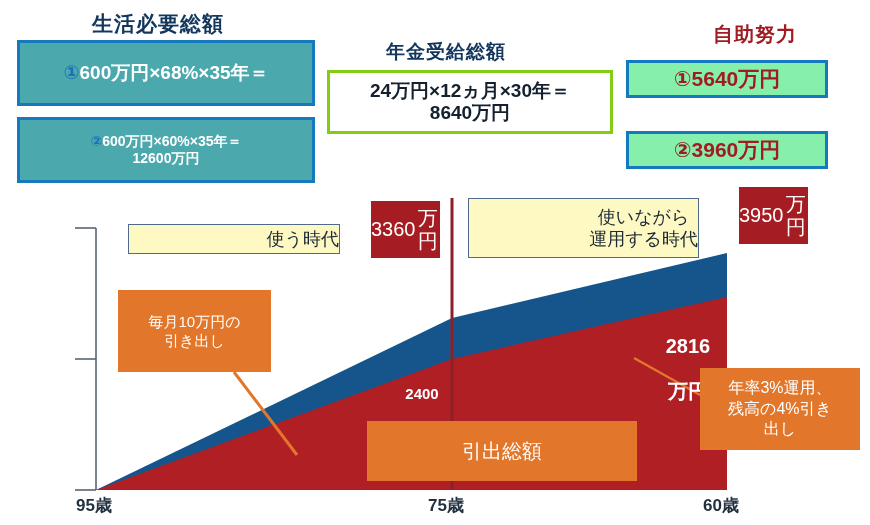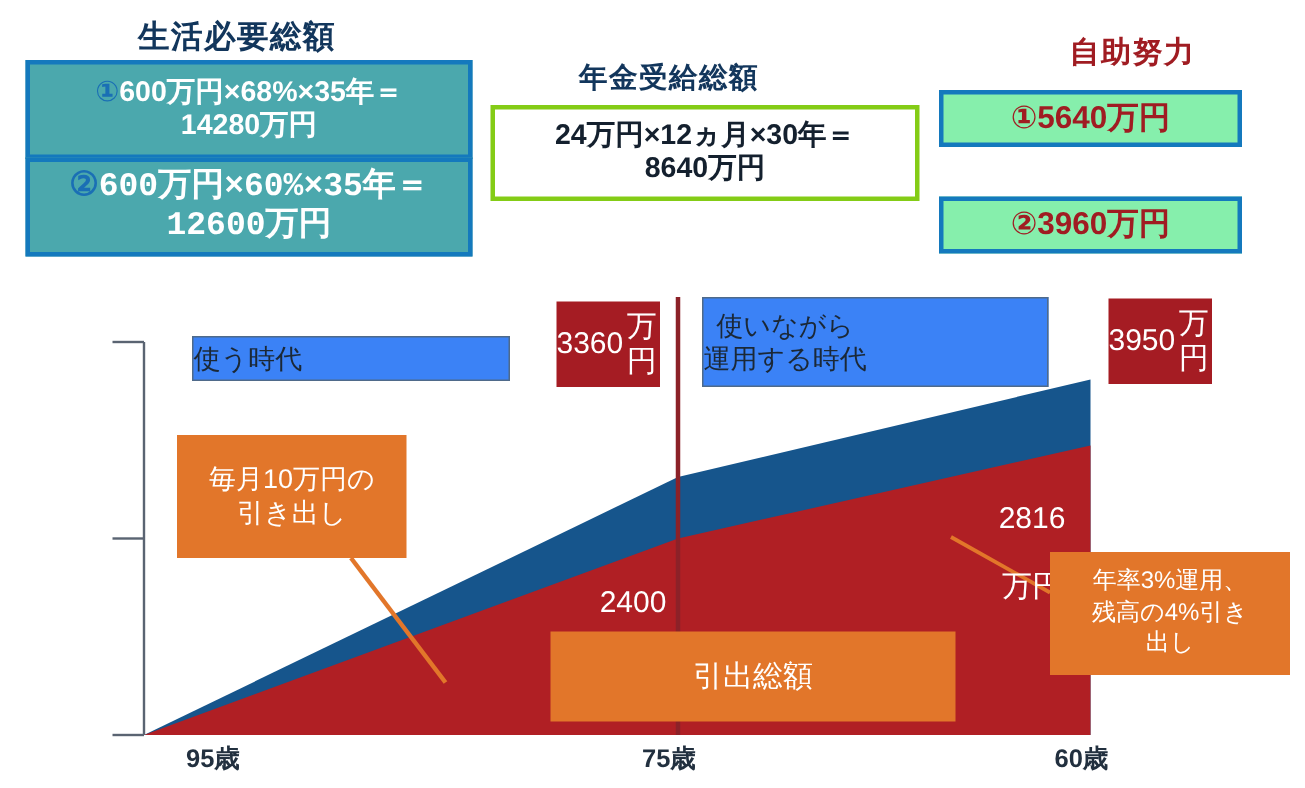--- a/index.html
+++ b/index.html
@@ -66,26 +66,26 @@
     position: absolute;
     left: 0;
     top: 0;
     width: 870px;
     height: 525px;
   }
 
   .era-box {
     position: absolute;
     box-sizing: border-box;
-    background: #3b82f6;
+    background: #fef9c3;
     border: 1.5px solid #4f6a8a;
     color: #1b2836;
     display: flex;
     align-items: center;
-    justify-content: flex-start;
+    justify-content: flex-end;
     text-align: center;
     line-height: 1.25;
   }
 
   .badge {
     position: absolute;
     box-sizing: border-box;
     background: #a51c23;
     color: #ffffff;
     display: flex;
@@ -107,20 +107,21 @@
     text-align: center;
     line-height: 1.3;
   }
 
   .inchart-label {
     position: absolute;
     color: #ffffff;
     text-align: center;
     line-height: 1.14;
     white-space: pre-line;
+    font-weight: bold;
   }
 
   .axis-tick-label {
     position: absolute;
     color: #22303f;
     font-weight: bold;
     white-space: nowrap;
   }
 
   .total-band {
@@ -143,25 +144,24 @@
 
   <div class="heading navy" style="left:92px; top:10px; font-size:21px;">生活必要総額</div>
 
   <div class="heading navy" style="left:386px; top:39px; font-size:19px;">年金受給総額</div>
 
   <div class="heading crimson" style="left:713px; top:21px; font-size:20px;">自助努力</div>
 
   <div class="box teal" style="left:17px; top:40px; width:298px; height:66px; font-size:19px;">
     <div>
       <span class="circnum">①</span><span>600万円×68%×35年＝</span><br>
-      <span>14280万円</span>
-    </div>
-  </div>
-
-  <div class="box teal" style="left:17px; top:105px; width:298px; height:66px; font-size:22px;font-family:Liberation Mono, monospace;">
+    </div>
+  </div>
+
+  <div class="box teal" style="left:17px; top:117px; width:298px; height:66px; font-size:14px;">
     <div>
       <span class="circnum">②</span><span>600万円×60%×35年＝</span><br>
       <span>12600万円</span>
     </div>
   </div>
 
   <div class="box white-navy" style="left:327px; top:70px; width:286px; height:64px; font-size:19px;">
     <div>
       <span>24万円×12ヵ月×30年＝</span><br>
       <span>8640万円</span>
@@ -207,51 +207,51 @@
       <span>使いながら</span><br>
       <span>運用する時代</span>
     </div>
   </div>
 
   <div class="badge" style="left:371px; top:201px; width:69px; height:57px; font-size:20px;">
     <span>3360</span>
     <span>万円</span>
   </div>
 
-  <div class="badge" style="left:739px; top:199px; width:69px; height:57px; font-size:20px;">
+  <div class="badge" style="left:739px; top:187px; width:69px; height:57px; font-size:20px;">
     <span>3950</span>
     <span>万円</span>
   </div>
 
-  <div class="inchart-label" style="left:390px; top:368px; width:64px; font-size:20px;">
+  <div class="inchart-label" style="left:390px; top:368px; width:64px; font-size:15px;">
     <span>2400</span><br>
     <span>万円</span>
   </div>
 
   <div class="inchart-label" style="left:655px; top:312px; width:66px; font-size:20px;">
     <span>2816</span><br>
     <span>万円</span>
   </div>
 
   <div class="total-band" style="left:367px; top:421px; width:270px; height:60px; font-size:20px;">
     <span>引出総額</span>
   </div>
 
-  <div class="callout" style="left:118px; top:290px; width:153px; height:82px; font-size:18px;">
+  <div class="callout" style="left:118px; top:290px; width:153px; height:82px; font-size:15px;">
     <div>
       <span>毎月10万円の</span><br>
       <span>引き出し</span>
     </div>
   </div>
 
   <div class="callout" style="left:700px; top:368px; width:160px; height:82px; font-size:16px;">
     <div>
       <span>年率3%運用、</span><br>
       <span>残高の4%引き</span><br>
       <span>出し</span>
     </div>
   </div>
 
-  <div class="axis-tick-label" style="left:76px; top:494px; font-size:17px;margin-left:48px;">95歳</div>
+  <div class="axis-tick-label" style="left:76px; top:494px; font-size:17px;">95歳</div>
   <div class="axis-tick-label" style="left:428px; top:494px; font-size:17px;">75歳</div>
   <div class="axis-tick-label" style="left:703px; top:494px; font-size:17px;">60歳</div>
 
 </div>
 
 </body></html>

